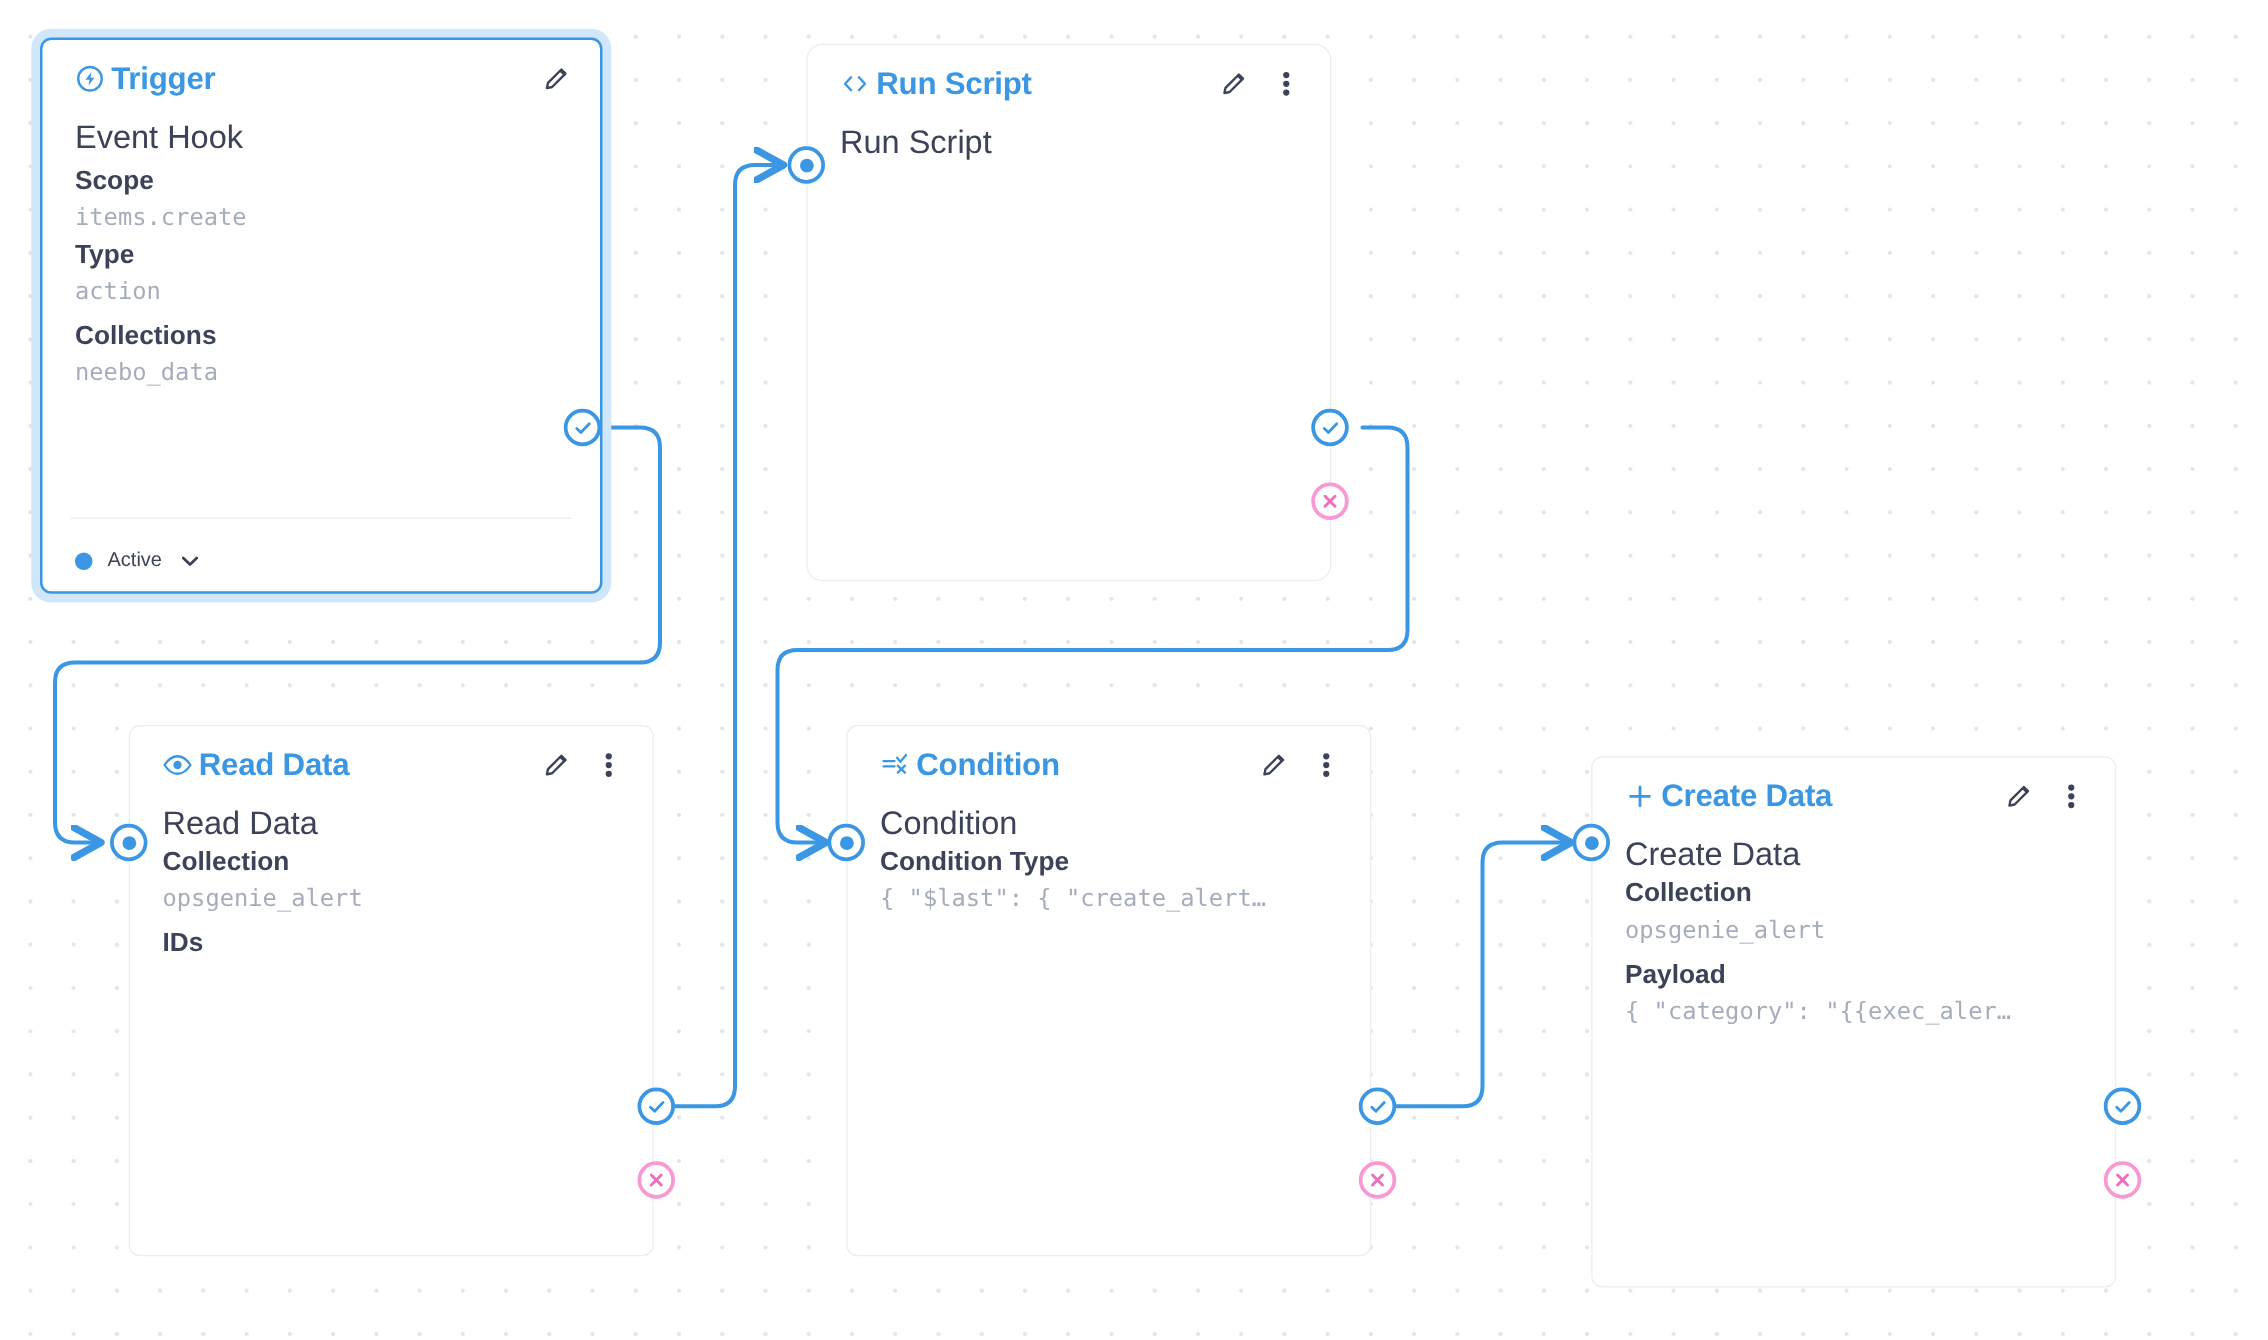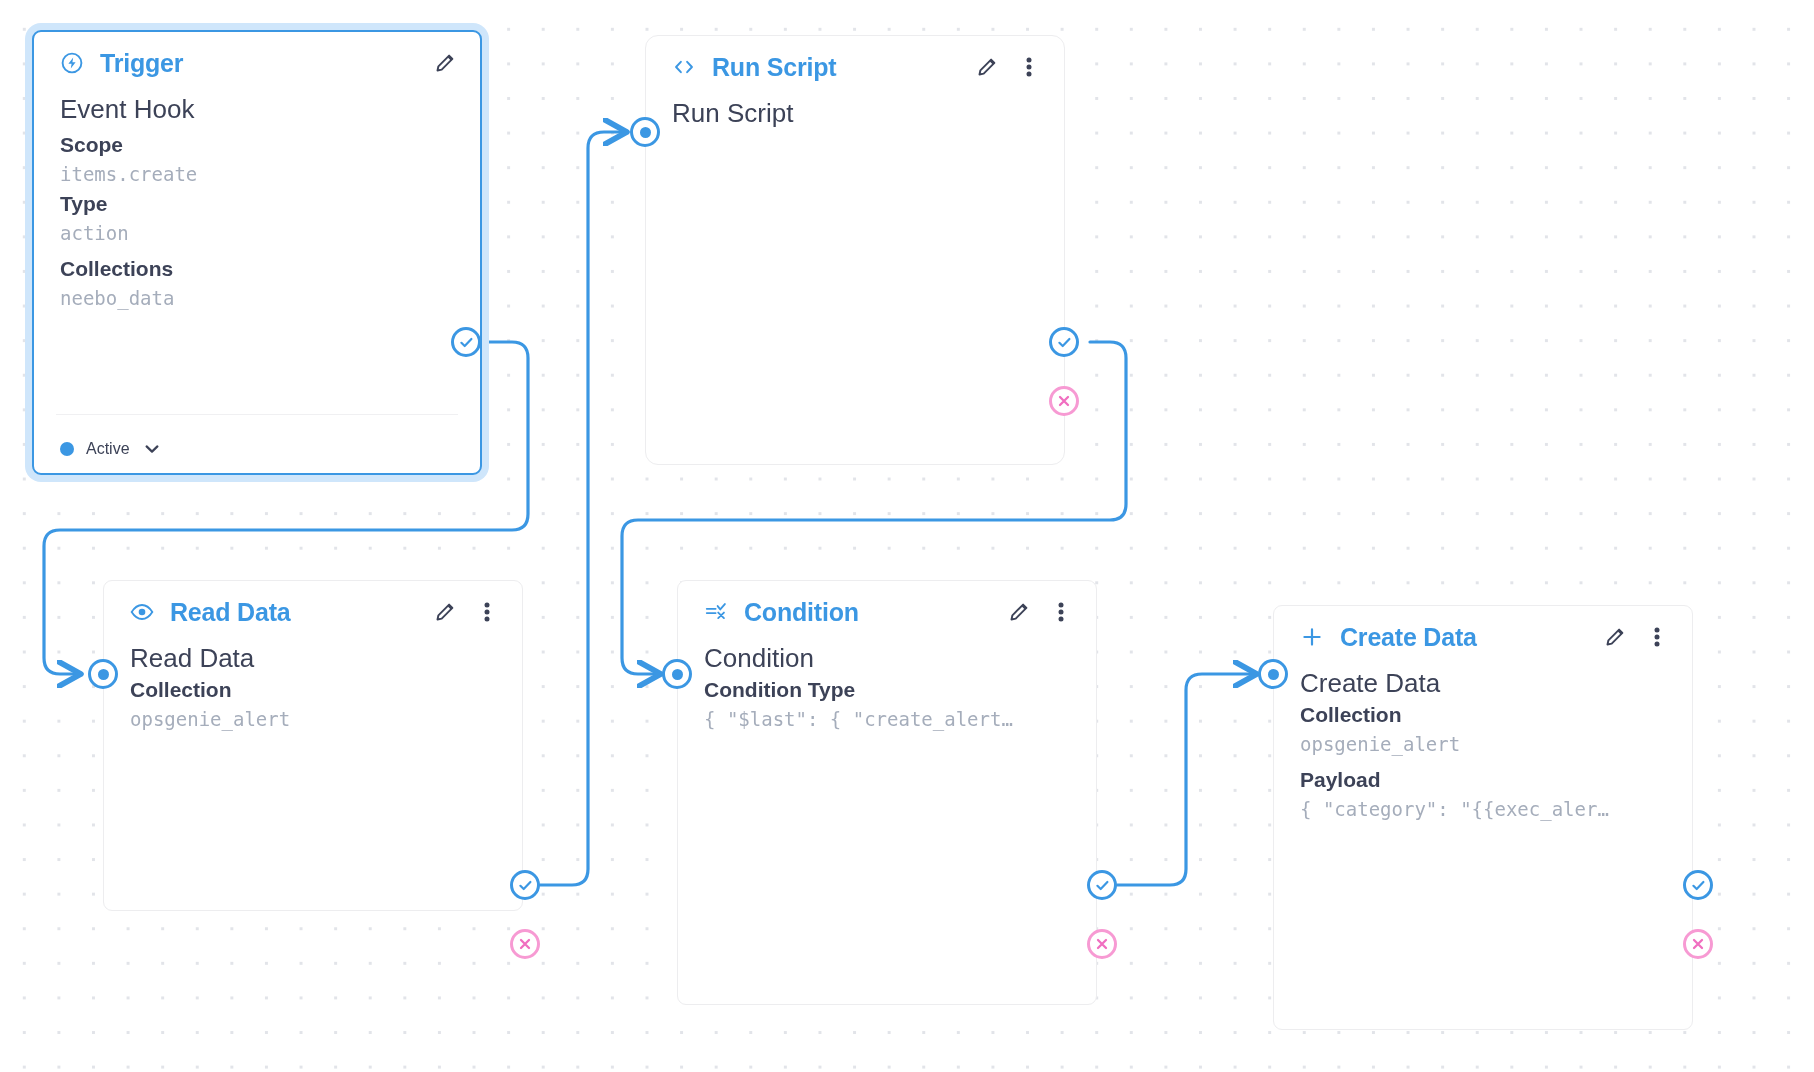--- a/index.html
+++ b/index.html
@@ -51,21 +51,21 @@
     right: 0;
     height: 62px;
     display: flex;
     align-items: center;
     padding: 0 22px 0 26px;
     box-sizing: border-box;
   }
   .node-title {
     display: flex;
     align-items: center;
-    gap: 16px;
+    gap: 5px;
     color: #3b97e3;
     font-size: 25px;
     font-weight: 700;
     letter-spacing: -0.2px;
     white-space: nowrap;
   }
   .node-title .tico {
     display: inline-flex;
     align-items: center;
     justify-content: center;
@@ -294,21 +294,21 @@
       <svg width="17" height="17" viewBox="0 0 17 17">
         <path d="M3.4 8.8 L6.7 12 L13.4 5" fill="none" stroke="#3b97e3" stroke-width="2.2" stroke-linecap="round" stroke-linejoin="round"></path>
       </svg>
     </div>
   <div class="handle h-no" style="left:1049px; top:386px;">
       <svg width="16" height="16" viewBox="0 0 16 16">
         <path d="M4 4 L12 12 M12 4 L4 12" fill="none" stroke="#f06ec0" stroke-width="2.3" stroke-linecap="round"></path>
       </svg>
     </div>
 
-  <div class="node" style="left:103px; top:580px; width:420px; height:331px;">
+  <div class="node" style="left:103px; top:580px; width:420px; height:425px;">
     <div class="node-header">
       <div class="node-title">
         <span class="tico">
           <svg width="26" height="22" viewBox="0 0 26 22">
             <path d="M1.8 11 C5.2 5.6 9 3.4 13 3.4 C17 3.4 20.8 5.6 24.2 11
                      C20.8 16.4 17 18.6 13 18.6 C9 18.6 5.2 16.4 1.8 11 Z" fill="none" stroke="#3b97e3" stroke-width="2"></path>
             <circle cx="13" cy="11" r="3.6" fill="#3b97e3"></circle>
           </svg>
         </span>
         <span>Read Data</span>
@@ -327,20 +327,23 @@
             <circle cx="3" cy="19" r="2.5" fill="#3c4257"></circle>
           </svg>
         </span>
       </div>
     </div>
     <div class="node-body">
       <div class="row-name">Read Data</div>
       <div class="field-group tight">
         <div class="field-label">Collection</div>
         <div class="field-value">opsgenie_alert</div>
+      </div>
+      <div class="field-group">
+        <div class="field-label">IDs</div>
       </div>
     </div>
   </div>
   <div class="handle h-in" style="left:88px; top:659px;"></div>
   <div class="handle h-ok" style="left:510px; top:870px;">
       <svg width="17" height="17" viewBox="0 0 17 17">
         <path d="M3.4 8.8 L6.7 12 L13.4 5" fill="none" stroke="#3b97e3" stroke-width="2.2" stroke-linecap="round" stroke-linejoin="round"></path>
       </svg>
     </div>
   <div class="handle h-no" style="left:510px; top:929px;">

